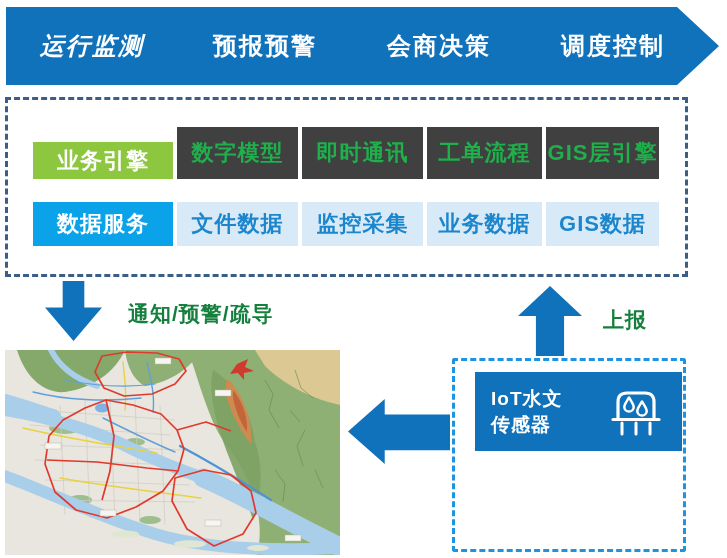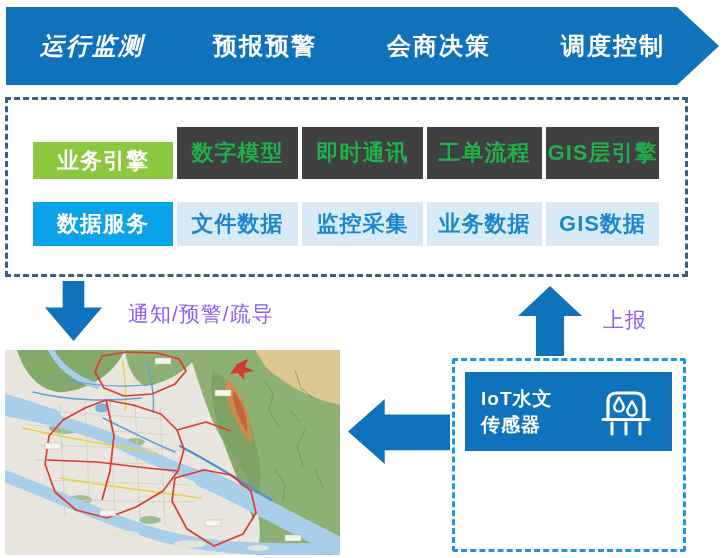--- a/index.html
+++ b/index.html
@@ -46,36 +46,36 @@
   .cell.b{background:#D8E9F7;color:#1C86CC;}
 
   
   .arrow{position:absolute;background:#1172BC;}
   #arrow-down{left:45px;top:281px;width:57px;height:60px;
     clip-path:polygon(31% 0,69% 0,69% 44%,100% 44%,50% 100%,0 44%,31% 44%);}
   #arrow-up{left:518px;top:286px;width:64px;height:70px;
     clip-path:polygon(50% 0,100% 43%,72% 43%,72% 100%,28% 100%,28% 43%,0 43%);}
   #arrow-left{left:348px;top:399px;width:102px;height:65px;
     clip-path:polygon(0 50%,36% 0,36% 24%,100% 24%,100% 79%,36% 79%,36% 100%);}
-  .flow-label{position:absolute;color:#8b5cf6;font-weight:normal;font-size:21px;letter-spacing:1px;white-space:nowrap;}
+  .flow-label{position:absolute;color:#15803d;font-weight:bold;font-size:21px;letter-spacing:1px;white-space:nowrap;}
   #notify-label{left:128px;top:300px;}
   #report-label{left:603px;top:306px;}
   #collect-label{left:352px;top:482px;font-size:22px;}
 
   
   #sensor-panel{
     position:absolute;left:452px;top:358px;width:234px;height:194px;
     border:3px dashed #1C94E2;border-radius:3px;box-sizing:border-box;
   }
   .sensor-card{
     position:absolute;left:465px;width:207px;height:79px;background:#1172BC;color:#fff;
     display:flex;align-items:center;justify-content:space-between;
     padding:0 18px 0 16px;box-sizing:border-box;
   }
-  #card-iot{top:372px;}
+  #card-iot{top:372px;margin-left:10px;}
   #card-ai{top:466px;}
   .sensor-text{font-size:19px;font-weight:bold;line-height:1.35;letter-spacing:1px;}
   .sensor-icon{flex:0 0 auto;}
 
   
   #basin-map{position:absolute;left:5px;top:350px;width:335px;height:205px;}
 </style>
 </head>
 <body>
 

